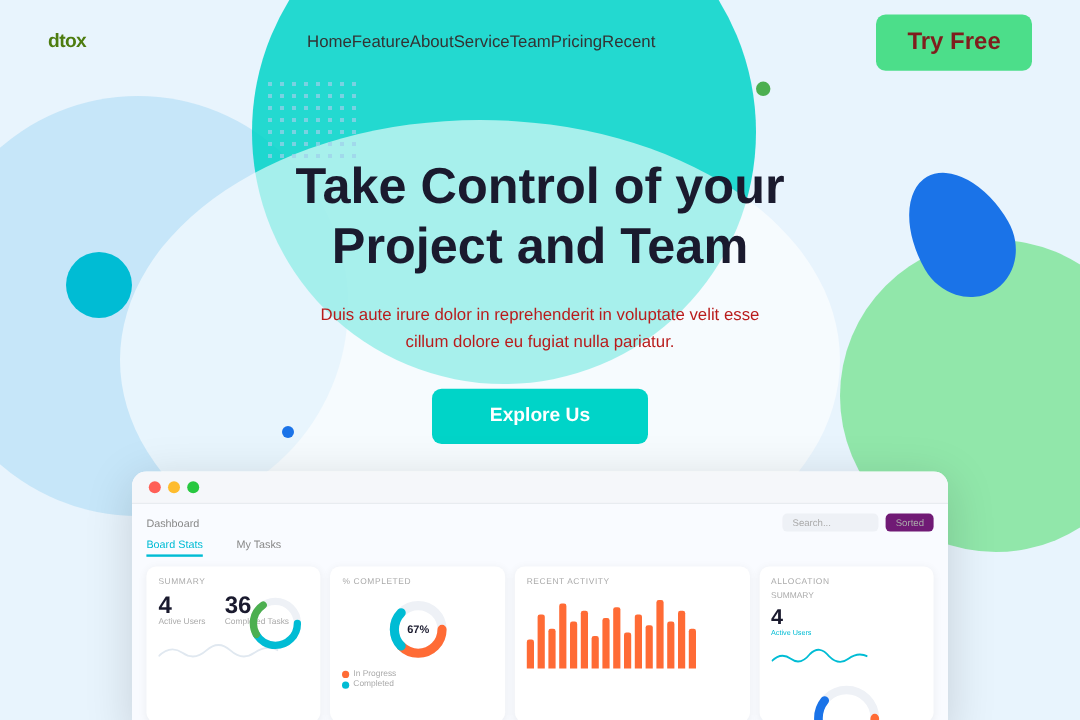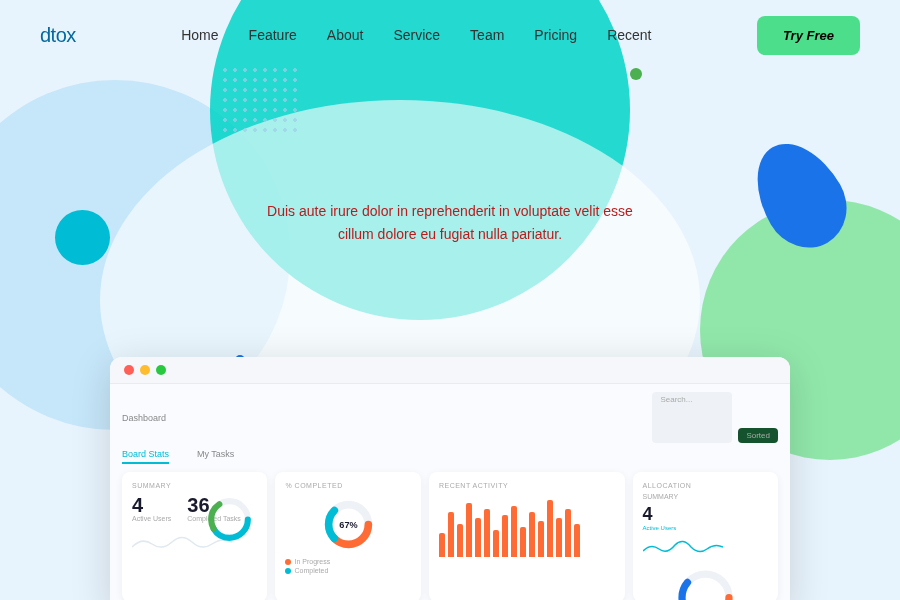--- a/index.html
+++ b/index.html
@@ -133,49 +133,47 @@
       z-index: 10;
       display: flex;
       align-items: center;
       justify-content: space-between;
       padding: 0 40px;
       height: 70px;
       background: transparent;
     }
 
     .logo {
-      font-size: 20px;
-      font-weight: 400;
-      color: #0369a1;
+      font-size: 16px;
+      font-weight: 700;
+      color: #4d7c0f;
       letter-spacing: -0.5px;
     }
 
     .nav-links {
       display: flex;
-      gap: 30px;
       list-style: none;
     }
 
     .nav-links li a {
       text-decoration: none;
       color: #333;
       font-size: 14px;
       font-weight: 500;
     }
 
     .try-free-btn {
       background: #4cde8a;
-      color: #000000;
+      color: #7f1d1d;
       border: none;
       padding: 12px 26px;
       border-radius: 8px;
-      font-size: 13px;
+      font-size: 20px;
       font-weight: 600;
       cursor: pointer;
-      font-style: italic;
     }
 
     
     .hero {
       position: relative;
       z-index: 5;
       text-align: center;
       padding-top: 60px;
     }
 
@@ -264,24 +262,23 @@
       border-radius: 4px;
       padding: 3px 8px;
       font-size: 8px;
       color: #aaa;
       width: 80px;
     }
 
     .dash-sort {
       font-size: 8px;
       color: #aaa;
-      background: #14532d;
+      background: #701a75;
       border-radius: 4px;
       padding: 3px 8px;
-      margin-top: 36px;
     }
 
     .dash-tabs {
       display: flex;
       gap: 28px;
       margin-bottom: 8px;
     }
 
     .dash-tab {
       font-size: 9px;
@@ -443,23 +440,25 @@
     <li><a href="#">Service</a></li>
     <li><a href="#">Team</a></li>
     <li><a href="#">Pricing</a></li>
     <li><a href="#">Recent</a></li>
   </ul>
   <button class="try-free-btn">Try Free</button>
 </nav>
 
 <section class="hero">
   <h1>
-    <br>
+    <span>Take Control of your</span><br>
+    <span>Project and Team</span>
   </h1>
   <p>Duis aute irure dolor in reprehenderit in voluptate velit esse cillum dolore eu fugiat nulla pariatur.</p>
+  <button class="explore-btn">Explore Us</button>
 </section>
 
 <div class="dashboard-container">
   <div class="dashboard-window">
     <div class="window-titlebar">
       <div class="window-dot dot-red"></div>
       <div class="window-dot dot-yellow"></div>
       <div class="window-dot dot-green"></div>
     </div>
     <div class="window-body">

